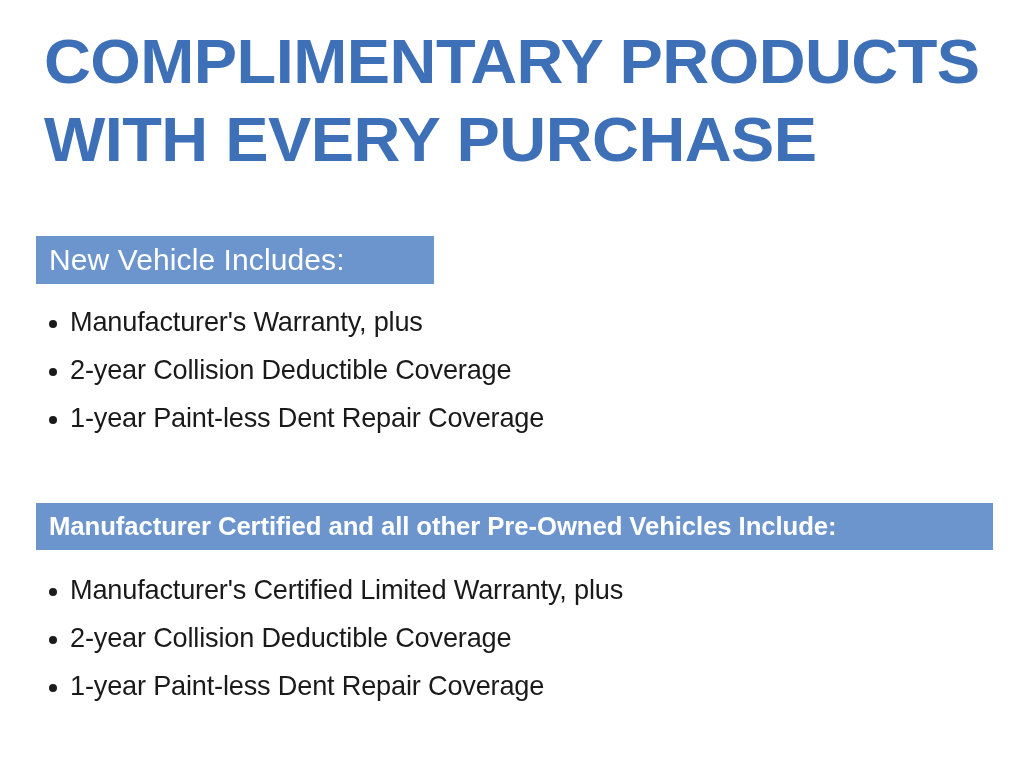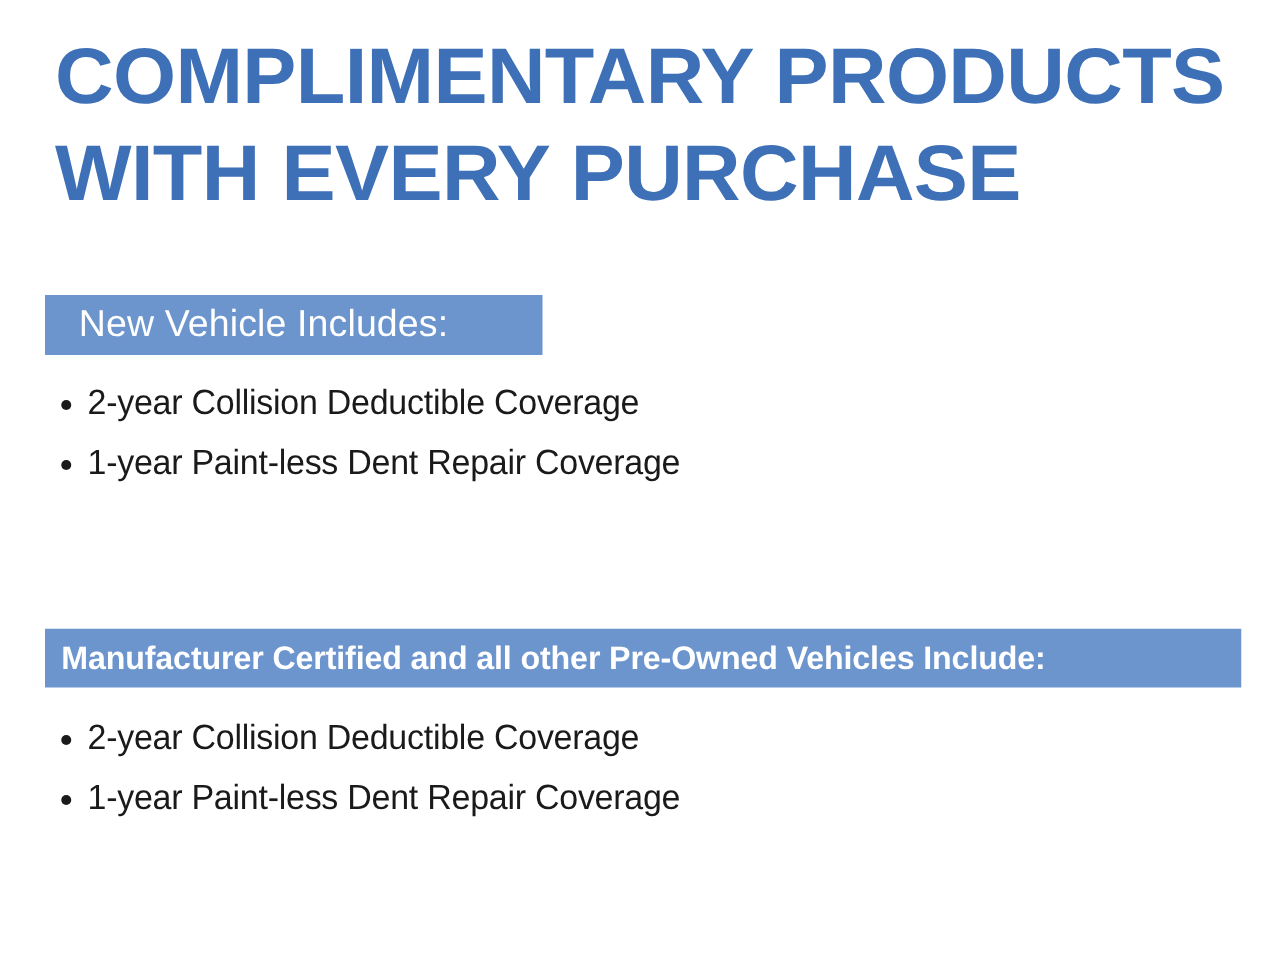--- a/index.html
+++ b/index.html
@@ -54,21 +54,21 @@
     color: #ffffff;
     font-family: "Liberation Sans", sans-serif;
     white-space: nowrap;
   }
 
   #bar-new {
     left: 36px;
     top: 236px;
     width: 398px;
     height: 48px;
-    padding-left: 27px;
+    padding-left: 13px;
   }
   #bar-new .bar-label {
     font-size: 30px;
     font-weight: normal;
     letter-spacing: 0.1px;
   }
 
   #bar-preowned {
     left: 36px;
     top: 503px;
@@ -133,35 +133,43 @@
     <div class="title-line">WITH EVERY PURCHASE</div>
   </div>
 
   <div class="bar" id="bar-new">
     <span class="bar-label">New Vehicle Includes:</span>
   </div>
 
   <ul class="bullet-list" id="list-new">
     <li class="bullet-item">
       <span class="bullet-dot"></span>
+      <span class="bullet-text">Manufacturer's Warranty, plus</span>
+    </li>
+    <li class="bullet-item">
+      <span class="bullet-dot"></span>
       <span class="bullet-text">2-year Collision Deductible Coverage</span>
     </li>
     <li class="bullet-item">
       <span class="bullet-dot"></span>
       <span class="bullet-text">1-year Paint-less Dent Repair Coverage</span>
     </li>
   </ul>
 
   <div class="bar" id="bar-preowned">
     <span class="bar-label">Manufacturer Certified and all other Pre-Owned Vehicles Include:</span>
   </div>
 
   <ul class="bullet-list" id="list-preowned">
     <li class="bullet-item">
       <span class="bullet-dot"></span>
+      <span class="bullet-text">Manufacturer's Certified Limited Warranty, plus</span>
+    </li>
+    <li class="bullet-item">
+      <span class="bullet-dot"></span>
       <span class="bullet-text">2-year Collision Deductible Coverage</span>
     </li>
     <li class="bullet-item">
       <span class="bullet-dot"></span>
       <span class="bullet-text">1-year Paint-less Dent Repair Coverage</span>
     </li>
   </ul>
 
 </div>
 

